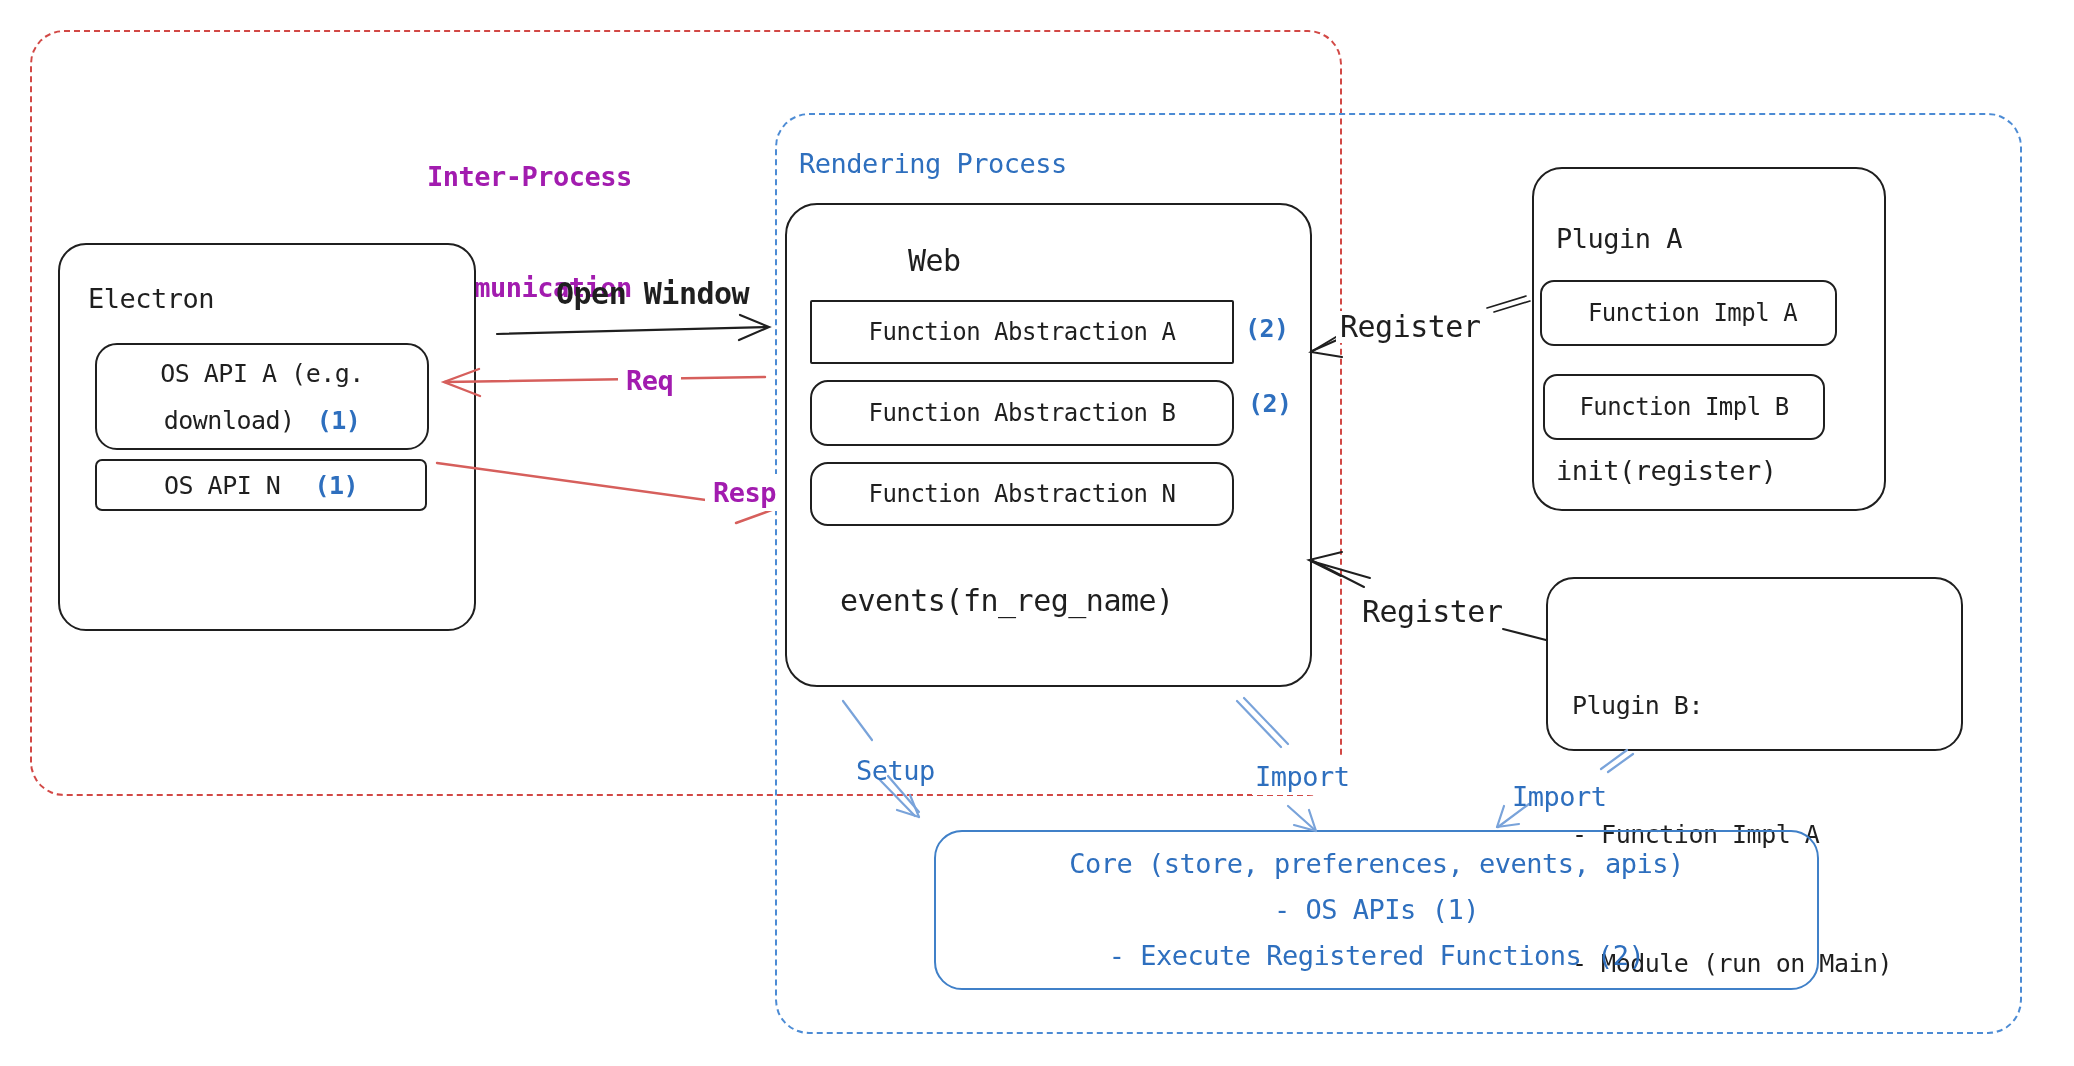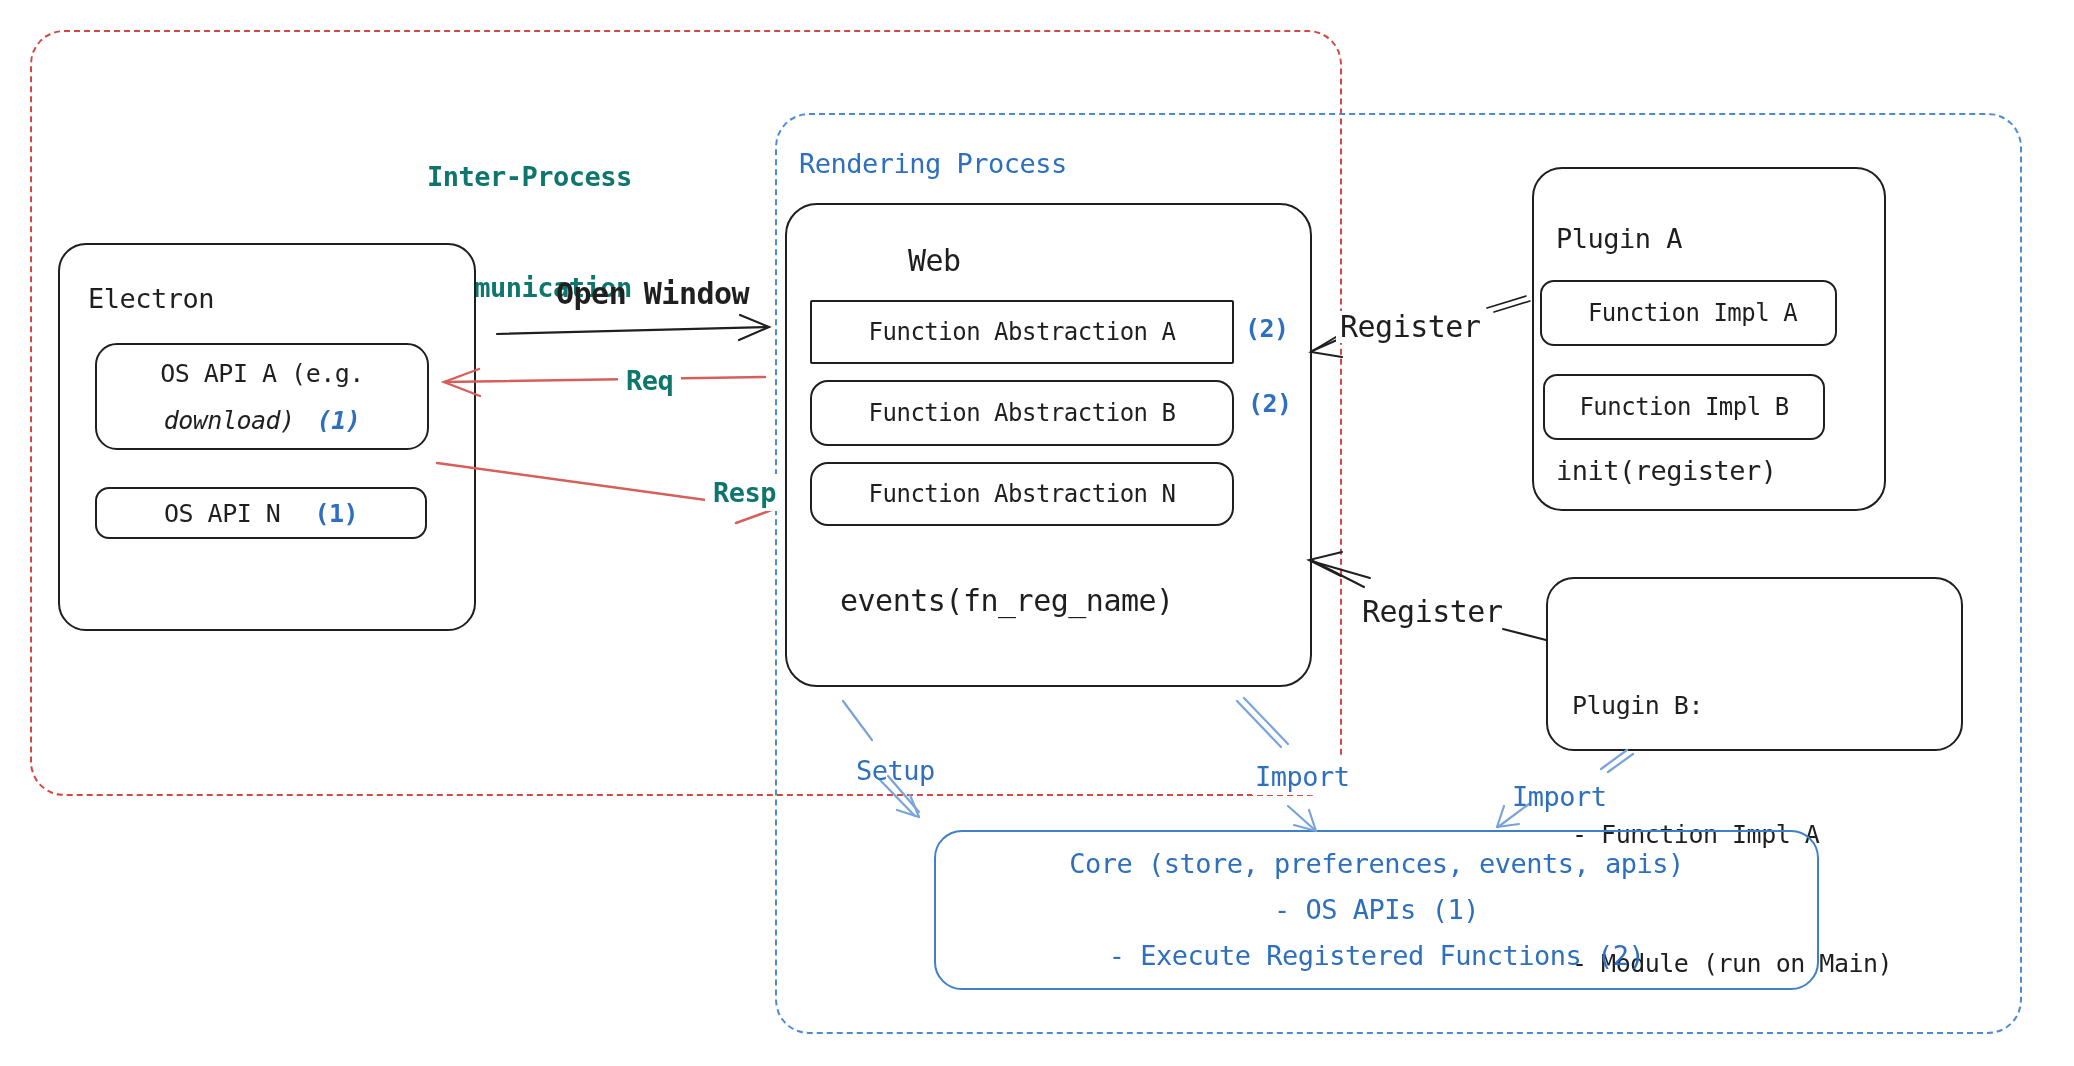--- a/index.html
+++ b/index.html
@@ -28,21 +28,21 @@
   .inner-box{
     position:absolute;
     border:2px solid #1f1f1f;
     border-radius:16px;
     background:#ffffff;
     display:flex;align-items:center;justify-content:center;
     text-align:center;
   }
   .lbl{position:absolute;white-space:pre;}
   .ink{color:#1f1f1f;}
-  .red-text{color:#0f766e;font-weight:bold;}
+  .red-text{color:#a21caf;font-weight:bold;}
   .blue-text{color:#2e6fbe;font-weight:normal;}
   .ref{color:#2e6fbe;font-weight:bold;}
   .fs24{font-size:24px;line-height:30px;}
   .fs25{font-size:25px;line-height:31px;}
   .fs26{font-size:30px;line-height:32px;}
   .fs27{font-size:27px;line-height:37px;}
   .white-bg{background:#ffffff;padding:0 8px;}
   svg.connectors{position:absolute;left:0;top:0;pointer-events:none;}
   .center-col{display:flex;flex-direction:column;align-items:center;justify-content:center;gap:4px;}
   .row{display:flex;flex-direction:row;align-items:baseline;gap:18px;}
@@ -61,28 +61,28 @@
     <div>Communication</div>
   </div>
   <div class="lbl blue-text fs27" style="left:799px;top:145px;">Rendering Process</div>
 
   <div class="solid-box" style="left:58px;top:243px;width:414px;height:384px;"></div>
   <div class="lbl ink fs27" style="left:88px;top:280px;">Electron</div>
 
   <div class="inner-box fs25" style="left:95px;top:343px;width:330px;height:103px;border-radius:22px;">
     <div class="center-col" style="gap:16px;">
       <div>OS API A (e.g.</div>
-      <div class="row" style="gap:22px;font-style:italic;">
+      <div class="row" style="gap:22px;">
         <span>download)</span>
         <span class="ref">(1)</span>
       </div>
     </div>
   </div>
 
-  <div class="inner-box fs25" style="left:95px;top:459px;width:328px;height:48px;border-radius:14px;margin-top:28px;">
+  <div class="inner-box fs25" style="left:95px;top:459px;width:328px;height:48px;border-radius:7px;">
     <div class="row" style="gap:34px;">
       <span>OS API N</span>
       <span class="ref">(1)</span>
     </div>
   </div>
 
   <div class="solid-box" style="left:785px;top:203px;width:523px;height:480px;border-radius:32px;"></div>
   <div class="lbl ink fs26" style="left:908px;top:245px;">Web</div>
 
   <div class="inner-box fs24" style="left:810px;top:300px;width:420px;height:60px;border-radius:2px;">

